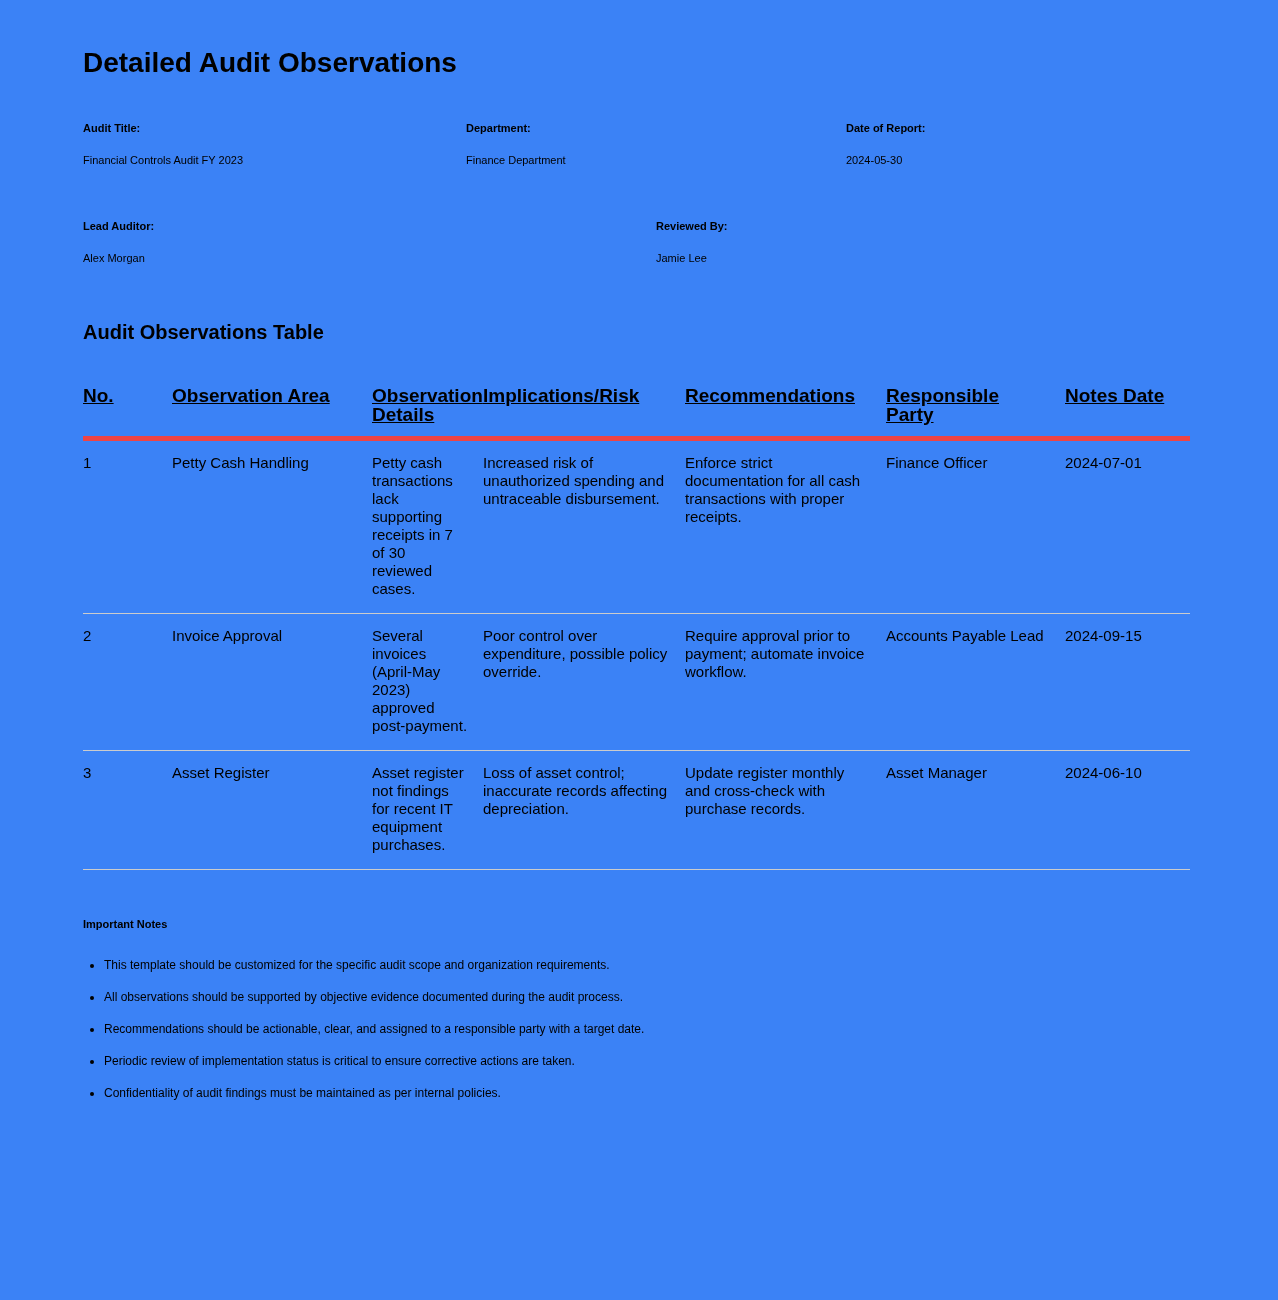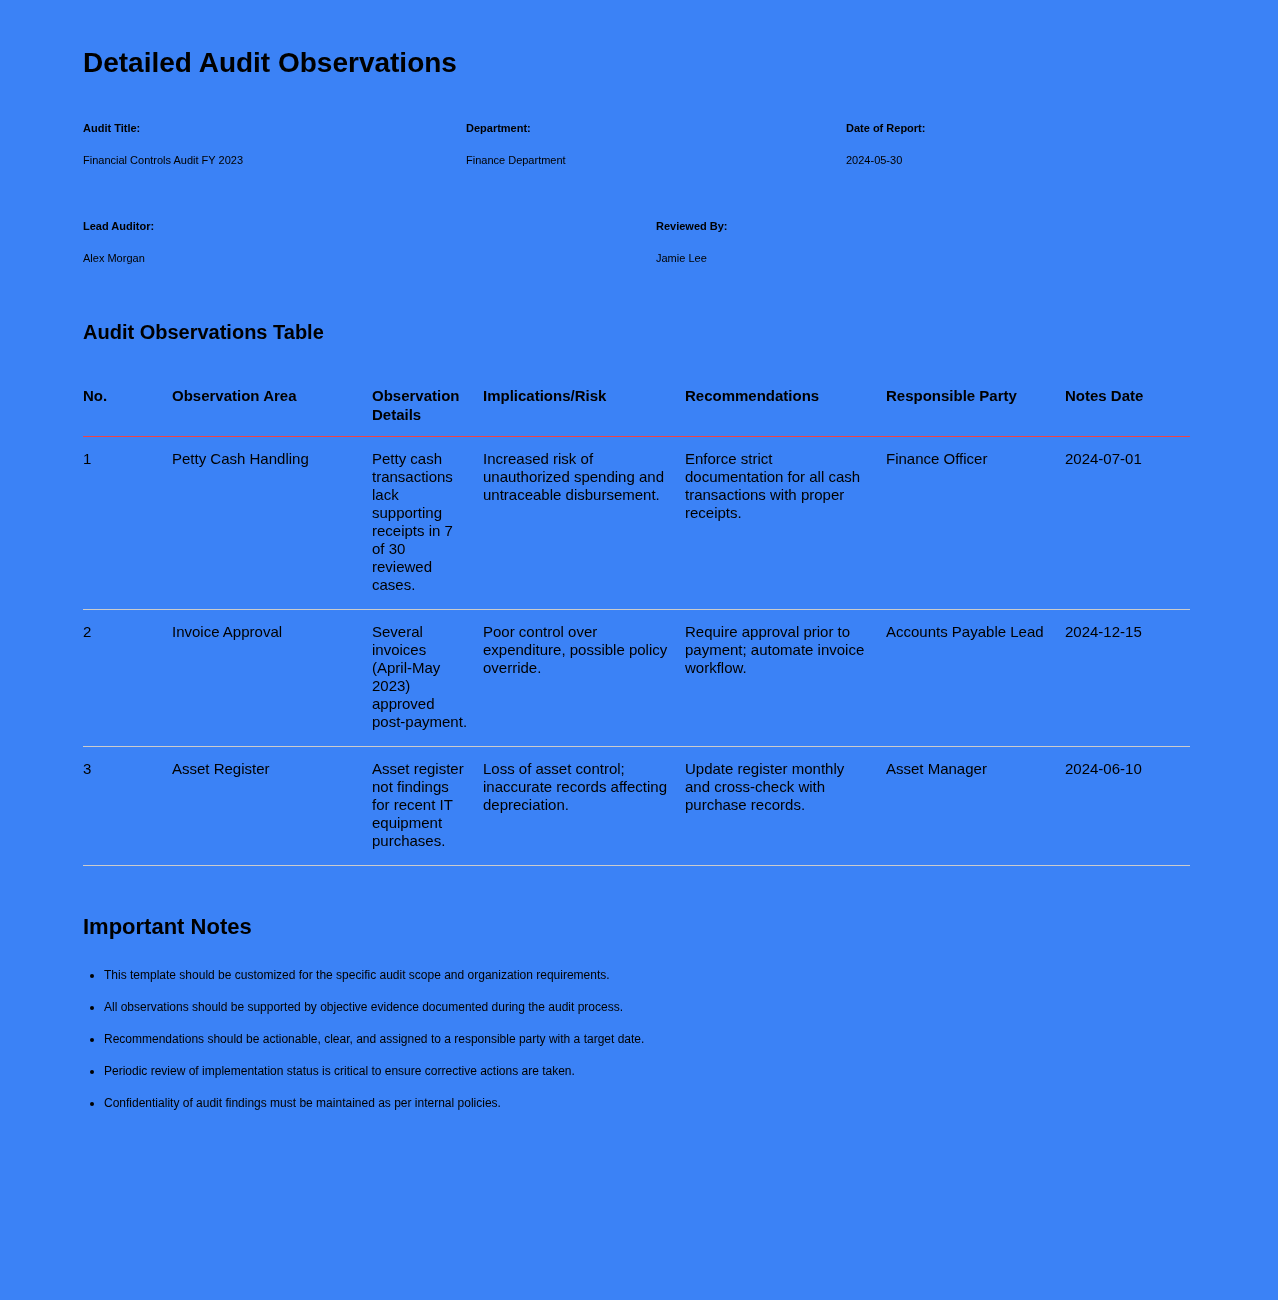--- a/index.html
+++ b/index.html
@@ -31,38 +31,39 @@
     font-weight: bold;
     margin: 54px 0 0 0;
   }
   table.obs-table {
     margin-top: 42px;
     width: 1107px;
     border-collapse: collapse;
     table-layout: fixed;
   }
   table.obs-table th {
-    font-size: 15px;
+    font-size: 19px;
     line-height: 19px;
     font-weight: bold;
     text-align: left;
     vertical-align: top;
     padding: 0 14px 12px 0;
-    border-bottom: 1px solid #ef4444;
+    border-bottom: 5px solid #ef4444;
+    text-decoration: underline;
   }
   table.obs-table td {
     font-size: 15px;
     line-height: 18px;
     text-align: left;
     vertical-align: top;
     padding: 13px 14px 15px 0;
     border-bottom: 1px solid #cccccc;
   }
   h3.notes-heading {
-    font-size: 22px;
+    font-size: 11px;
     font-weight: bold;
     margin: 48px 0 0 0;
   }
   ul.notes-list {
     margin: 26px 0 0 0;
     padding-left: 21px;
   }
   ul.notes-list li {
     font-size: 12px;
     line-height: 18px;
@@ -135,21 +136,21 @@
           <td>Finance Officer</td>
           <td>2024-07-01</td>
         </tr>
         <tr>
           <td>2</td>
           <td>Invoice Approval</td>
           <td>Several invoices (April-May 2023) approved post-payment.</td>
           <td>Poor control over expenditure, possible policy override.</td>
           <td>Require approval prior to payment; automate invoice workflow.</td>
           <td>Accounts Payable Lead</td>
-          <td>2024-12-15</td>
+          <td>2024-09-15</td>
         </tr>
         <tr>
           <td>3</td>
           <td>Asset Register</td>
           <td>Asset register not findings for recent IT equipment purchases.</td>
           <td>Loss of asset control; inaccurate records affecting depreciation.</td>
           <td>Update register monthly and cross-check with purchase records.</td>
           <td>Asset Manager</td>
           <td>2024-06-10</td>
         </tr>

